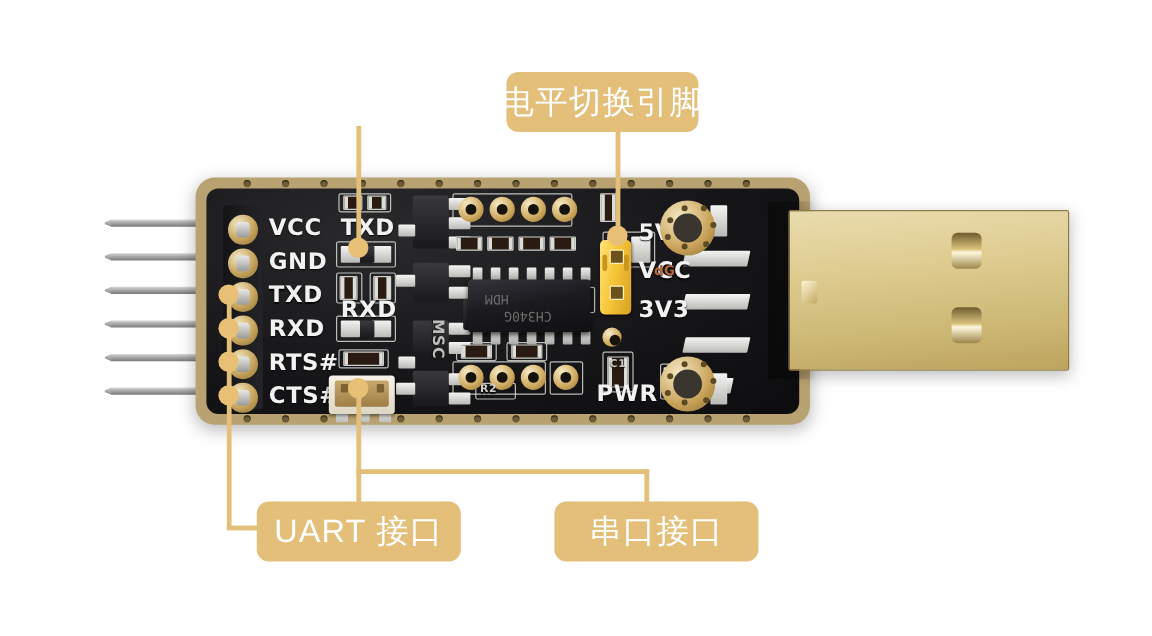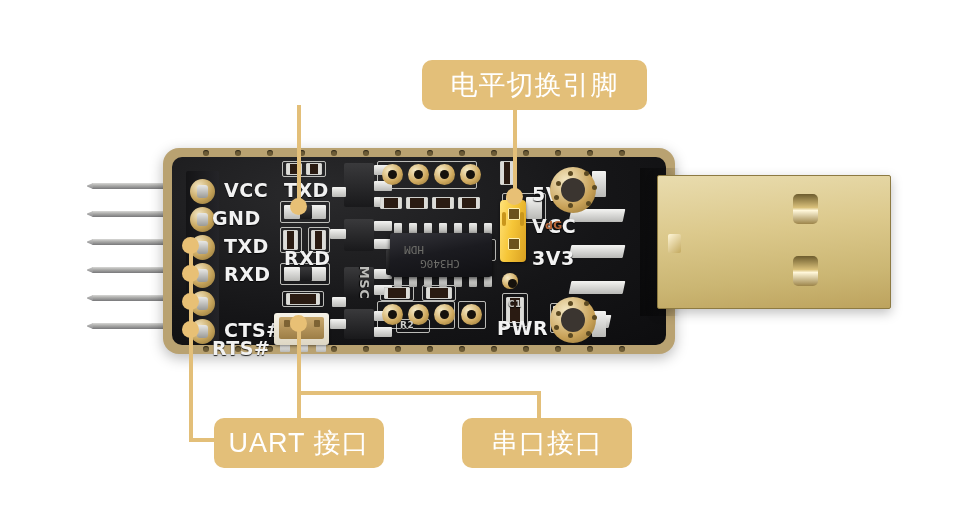--- a/index.html
+++ b/index.html
@@ -200,24 +200,24 @@
 
       <div id="hdr"></div>
       <div class="hpad" style="left:18px;top:22px;"></div>
       <div class="hpad" style="left:18px;top:50px;"></div>
       <div class="hpad" style="left:18px;top:78px;"></div>
       <div class="hpad" style="left:18px;top:106px;"></div>
       <div class="hpad" style="left:18px;top:134px;"></div>
       <div class="hpad" style="left:18px;top:162px;"></div>
 
       <div class="silk p" style="left:52px;top:22px;">VCC</div>
-      <div class="silk p" style="left:40px;top:50px;">GND</div>
+      <div class="silk p" style="left:52px;top:50px;">GND</div>
       <div class="silk p" style="left:52px;top:78px;">TXD</div>
       <div class="silk p" style="left:52px;top:106px;">RXD</div>
-      <div class="silk p" style="left:40px;top:134px;margin-top:46px;">RTS#</div>
+      <div class="silk p" style="left:52px;top:134px;">RTS#</div>
       <div class="silk p" style="left:52px;top:162px;">CTS#</div>
 
       <div class="silk p" style="left:112px;top:22px;">TXD</div>
       <div class="silk p" style="left:112px;top:90px;">RXD</div>
 
       <div class="outline" style="left:110px;top:4px;width:44px;height:16px;"></div>
       <div class="res" style="left:114px;top:6px;width:16px;height:12px;">
           <i></i>
           <b></b>
         </div>
@@ -428,19 +428,19 @@
   <div class="dot" style="left:182px;top:321px;"></div>
   <div class="leader v" style="left:189px;top:330px;height:110px;"></div>
   <div class="leader h" style="left:189px;top:438px;width:32px;"></div>
 
   <div class="leader v" style="left:297px;top:330px;height:108px;"></div>
   <div class="leader h" style="left:297px;top:391px;width:244px;"></div>
   <div class="leader v" style="left:537px;top:391px;height:30px;"></div>
   <div class="dot" style="left:290px;top:315px;"></div>
 
 
-  <div class="badge" style="left:422px;top:60px;width:225px;">电平切换引脚</div>
+  <div class="badge" style="left:422px;top:60px;width:160px;">电平切换引脚</div>
 
   <div class="badge" style="left:462px;top:418px;width:170px;">串口接口</div>
 
   <div class="badge" style="left:214px;top:418px;width:170px;">UART 接口</div>
 
 </div>
 
 </body></html>

